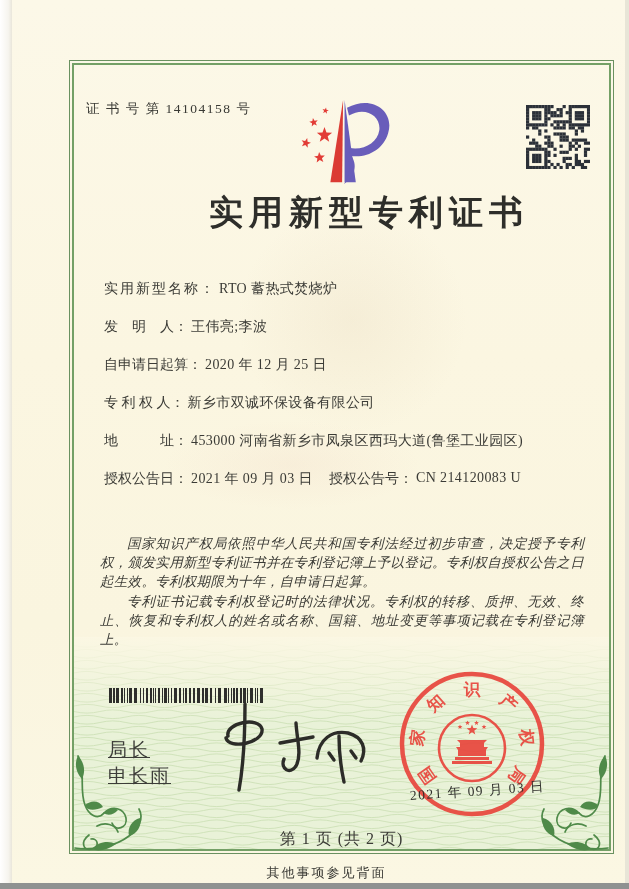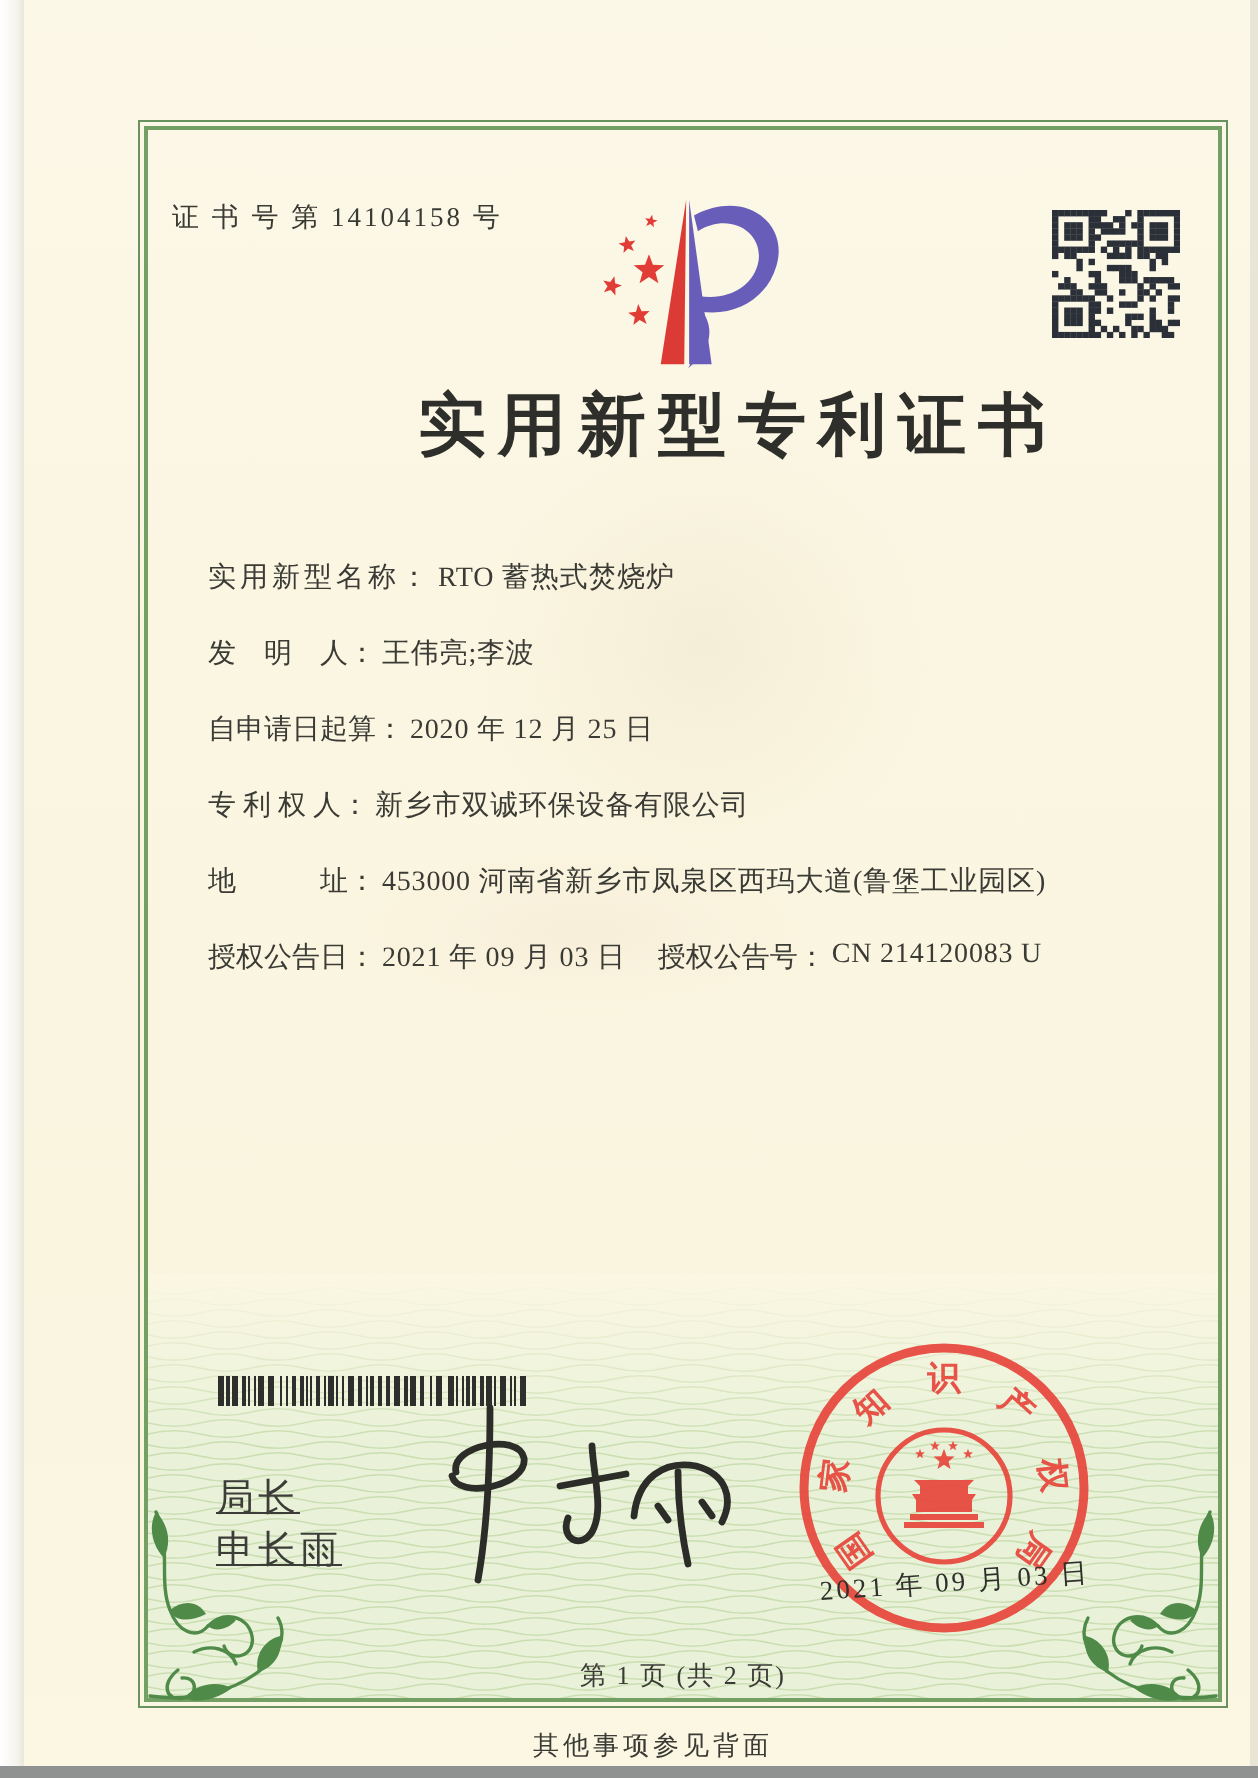--- a/index.html
+++ b/index.html
@@ -56,21 +56,21 @@
     font-family:"Liberation Sans","DejaVu Sans",sans-serif;
     font-size:19px; color:#3c3c38; line-height:26px; letter-spacing:2px;text-decoration:underline; }
 
   .sig { position:absolute; left:192px; top:698px; }
 
   .seal { position:absolute; left:385px; top:669px; }
   .seal-date { position:absolute; left:398px; top:787px; font-size:13.5px; letter-spacing:1.5px;
     color:#2f2f2b; transform:rotate(-4deg); transform-origin:left center; white-space:nowrap; }
 
   .page-info { position:absolute; left:57px; top:829px; width:545px; text-align:center;
-    font-size:13px; color:#3b3b36; letter-spacing:1px; }
+    font-size:16px; color:#3b3b36; letter-spacing:1px; }
   .back-note { position:absolute; left:0; top:864px; width:629px; text-align:center;
     font-size:13px; letter-spacing:2px; color:#3a3a35; }
 </style>
 </head>
 <body>
 
 <div class="paper">
   <div class="stain-a"></div>
   <div class="stain-b"></div>
 
@@ -414,20 +414,24 @@
       <span class="fvalue">453000 河南省新乡市凤泉区西玛大道(鲁堡工业园区)</span>
     </div>
     <div class="frow">
       <span class="flabel">授权公告日：</span>
       <span class="fvalue">2021 年 09 月 03 日</span>
       <span class="flabel fpair2">授权公告号：</span>
       <span class="fvalue">CN 214120083 U</span>
     </div>
   </div>
 
+  <div class="paras">
+    <p>国家知识产权局依照中华人民共和国专利法经过初步审查，决定授予专利权，颁发实用新型专利证书并在专利登记簿上予以登记。专利权自授权公告之日起生效。专利权期限为十年，自申请日起算。</p>
+    <p>专利证书记载专利权登记时的法律状况。专利权的转移、质押、无效、终止、恢复和专利权人的姓名或名称、国籍、地址变更等事项记载在专利登记簿上。</p>
+  </div>
 
   <svg class="barcode" id="barcode-svg" width="156" height="15" viewBox="0 0 156 15">
       <rect x="0" y="0" width="3" height="15" fill="#2e2e2c"></rect>
       <rect x="4" y="0" width="2" height="15" fill="#2e2e2c"></rect>
       <rect x="7" y="0" width="3" height="15" fill="#2e2e2c"></rect>
       <rect x="12" y="0" width="2" height="15" fill="#2e2e2c"></rect>
       <rect x="15" y="0" width="1" height="15" fill="#2e2e2c"></rect>
       <rect x="18" y="0" width="1" height="15" fill="#2e2e2c"></rect>
       <rect x="20" y="0" width="3" height="15" fill="#2e2e2c"></rect>
       <rect x="25" y="0" width="3" height="15" fill="#2e2e2c"></rect>

